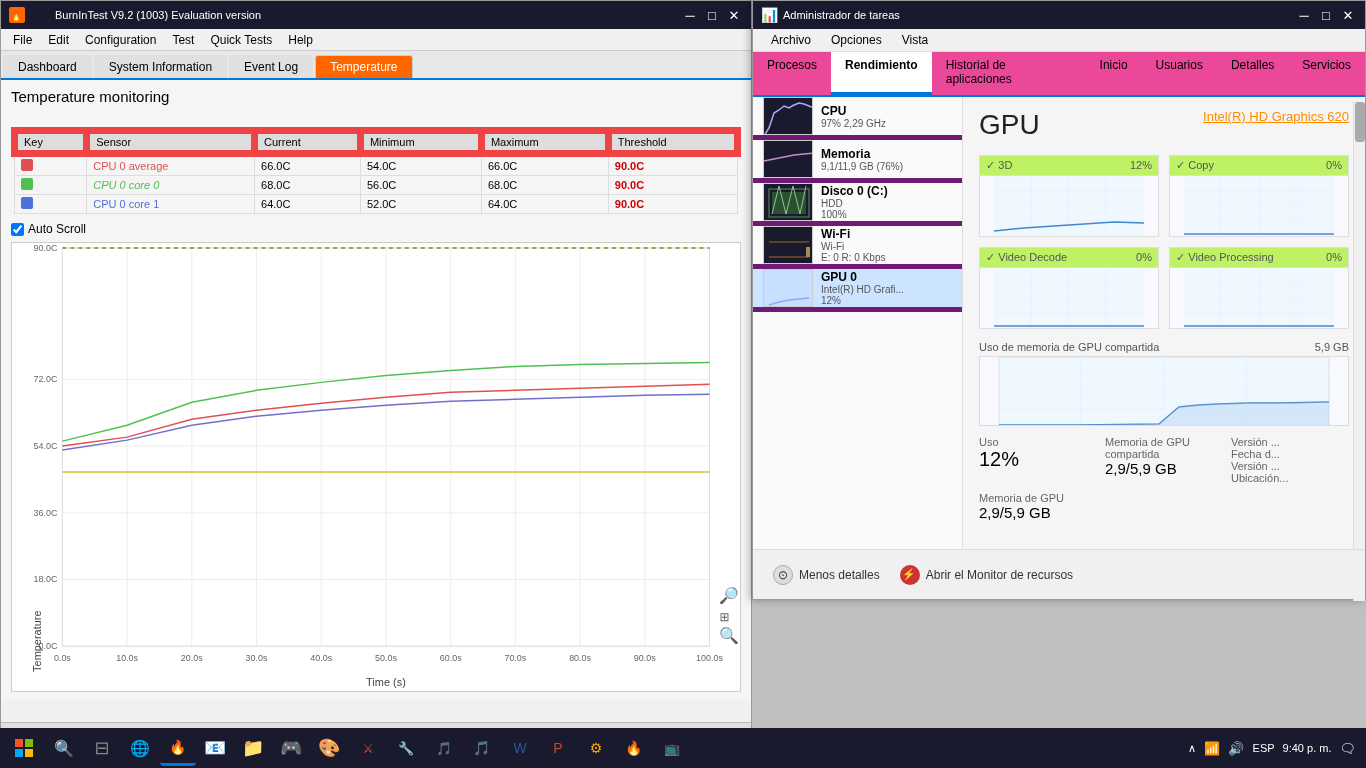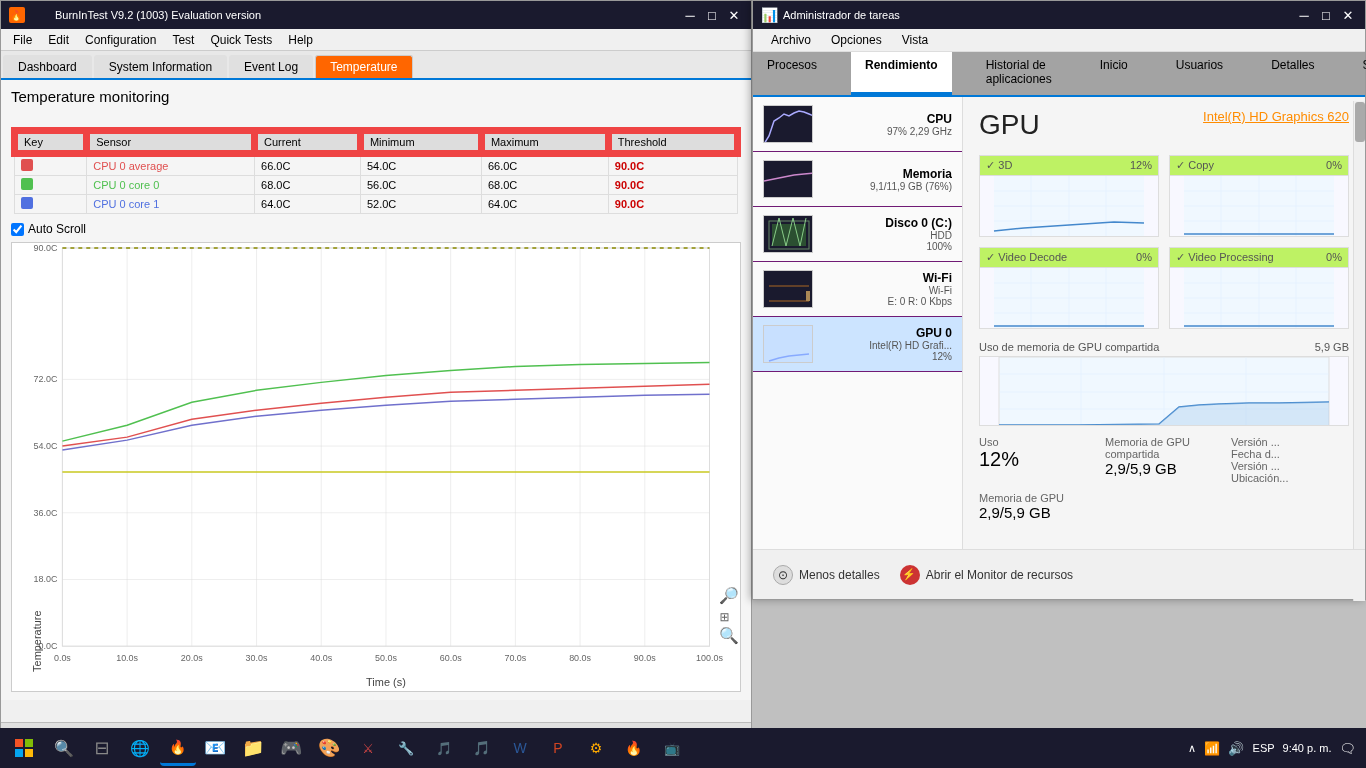--- a/index.html
+++ b/index.html
@@ -183,23 +183,22 @@
       background: #f0f0f0;
       border-bottom: 1px solid #ddd;
     }
     .taskmgr-menu-item {
       padding: 2px 10px;
       cursor: pointer;
       font-size: 12px;
     }
     .taskmgr-tabs {
       display: flex;
-      background: #a3a3a3;
+      background: #ec4899;
       border-bottom: 2px solid #0078d7;
-      gap: 20px;
     }
     .taskmgr-tab {
       padding: 6px 14px;
       cursor: pointer;
       font-size: 12px;
       border-bottom: 3px solid transparent;
     }
     .taskmgr-tab.active {
       border-bottom: 3px solid #0078d7;
       background: #fff;
@@ -214,25 +213,24 @@
     
     .perf-sidebar {
       width: 210px;
       border-right: 1px solid #ddd;
       overflow-y: auto;
       background: #fafafa;
     }
     .perf-sidebar-item {
       display: flex;
       align-items: center;
-      padding: 8px 10px;
-      cursor: pointer;
-      border-bottom: 1px solid #701a75;
+      padding: 0 10px;
+      cursor: pointer;
+      border-bottom: 5px solid #701a75;
       gap: 8px;
-      text-align: right;
     }
     .perf-sidebar-item.active { background: #cce4ff; }
     .perf-sidebar-thumb {
       width: 50px; height: 38px;
       background: white;
       border: 1px solid #ccc;
       position: relative;
       overflow: hidden;
     }
     .perf-sidebar-info { flex: 1; }
@@ -452,21 +450,21 @@
           <tr>
             <td><span class="key-color" style="background:#e05050;"></span></td>
             <td style="color:#e05050;">CPU 0 average</td>
             <td>66.0C</td>
             <td>54.0C</td>
             <td>66.0C</td>
             <td style="color:#cc0000; font-weight:bold;">90.0C</td>
           </tr>
           <tr>
             <td><span class="key-color" style="background:#50c050;"></span></td>
-            <td style="color:#50c050;">CPU 0 core 0</td>
+            <td style="color:#50c050;font-style:italic;">CPU 0 core 0</td>
             <td>68.0C</td>
             <td>56.0C</td>
             <td>68.0C</td>
             <td style="color:#cc0000; font-weight:bold;">90.0C</td>
           </tr>
           <tr>
             <td><span class="key-color" style="background:#5070e0;"></span></td>
             <td style="color:#5070e0;">CPU 0 core 1</td>
             <td>64.0C</td>
             <td>52.0C</td>

